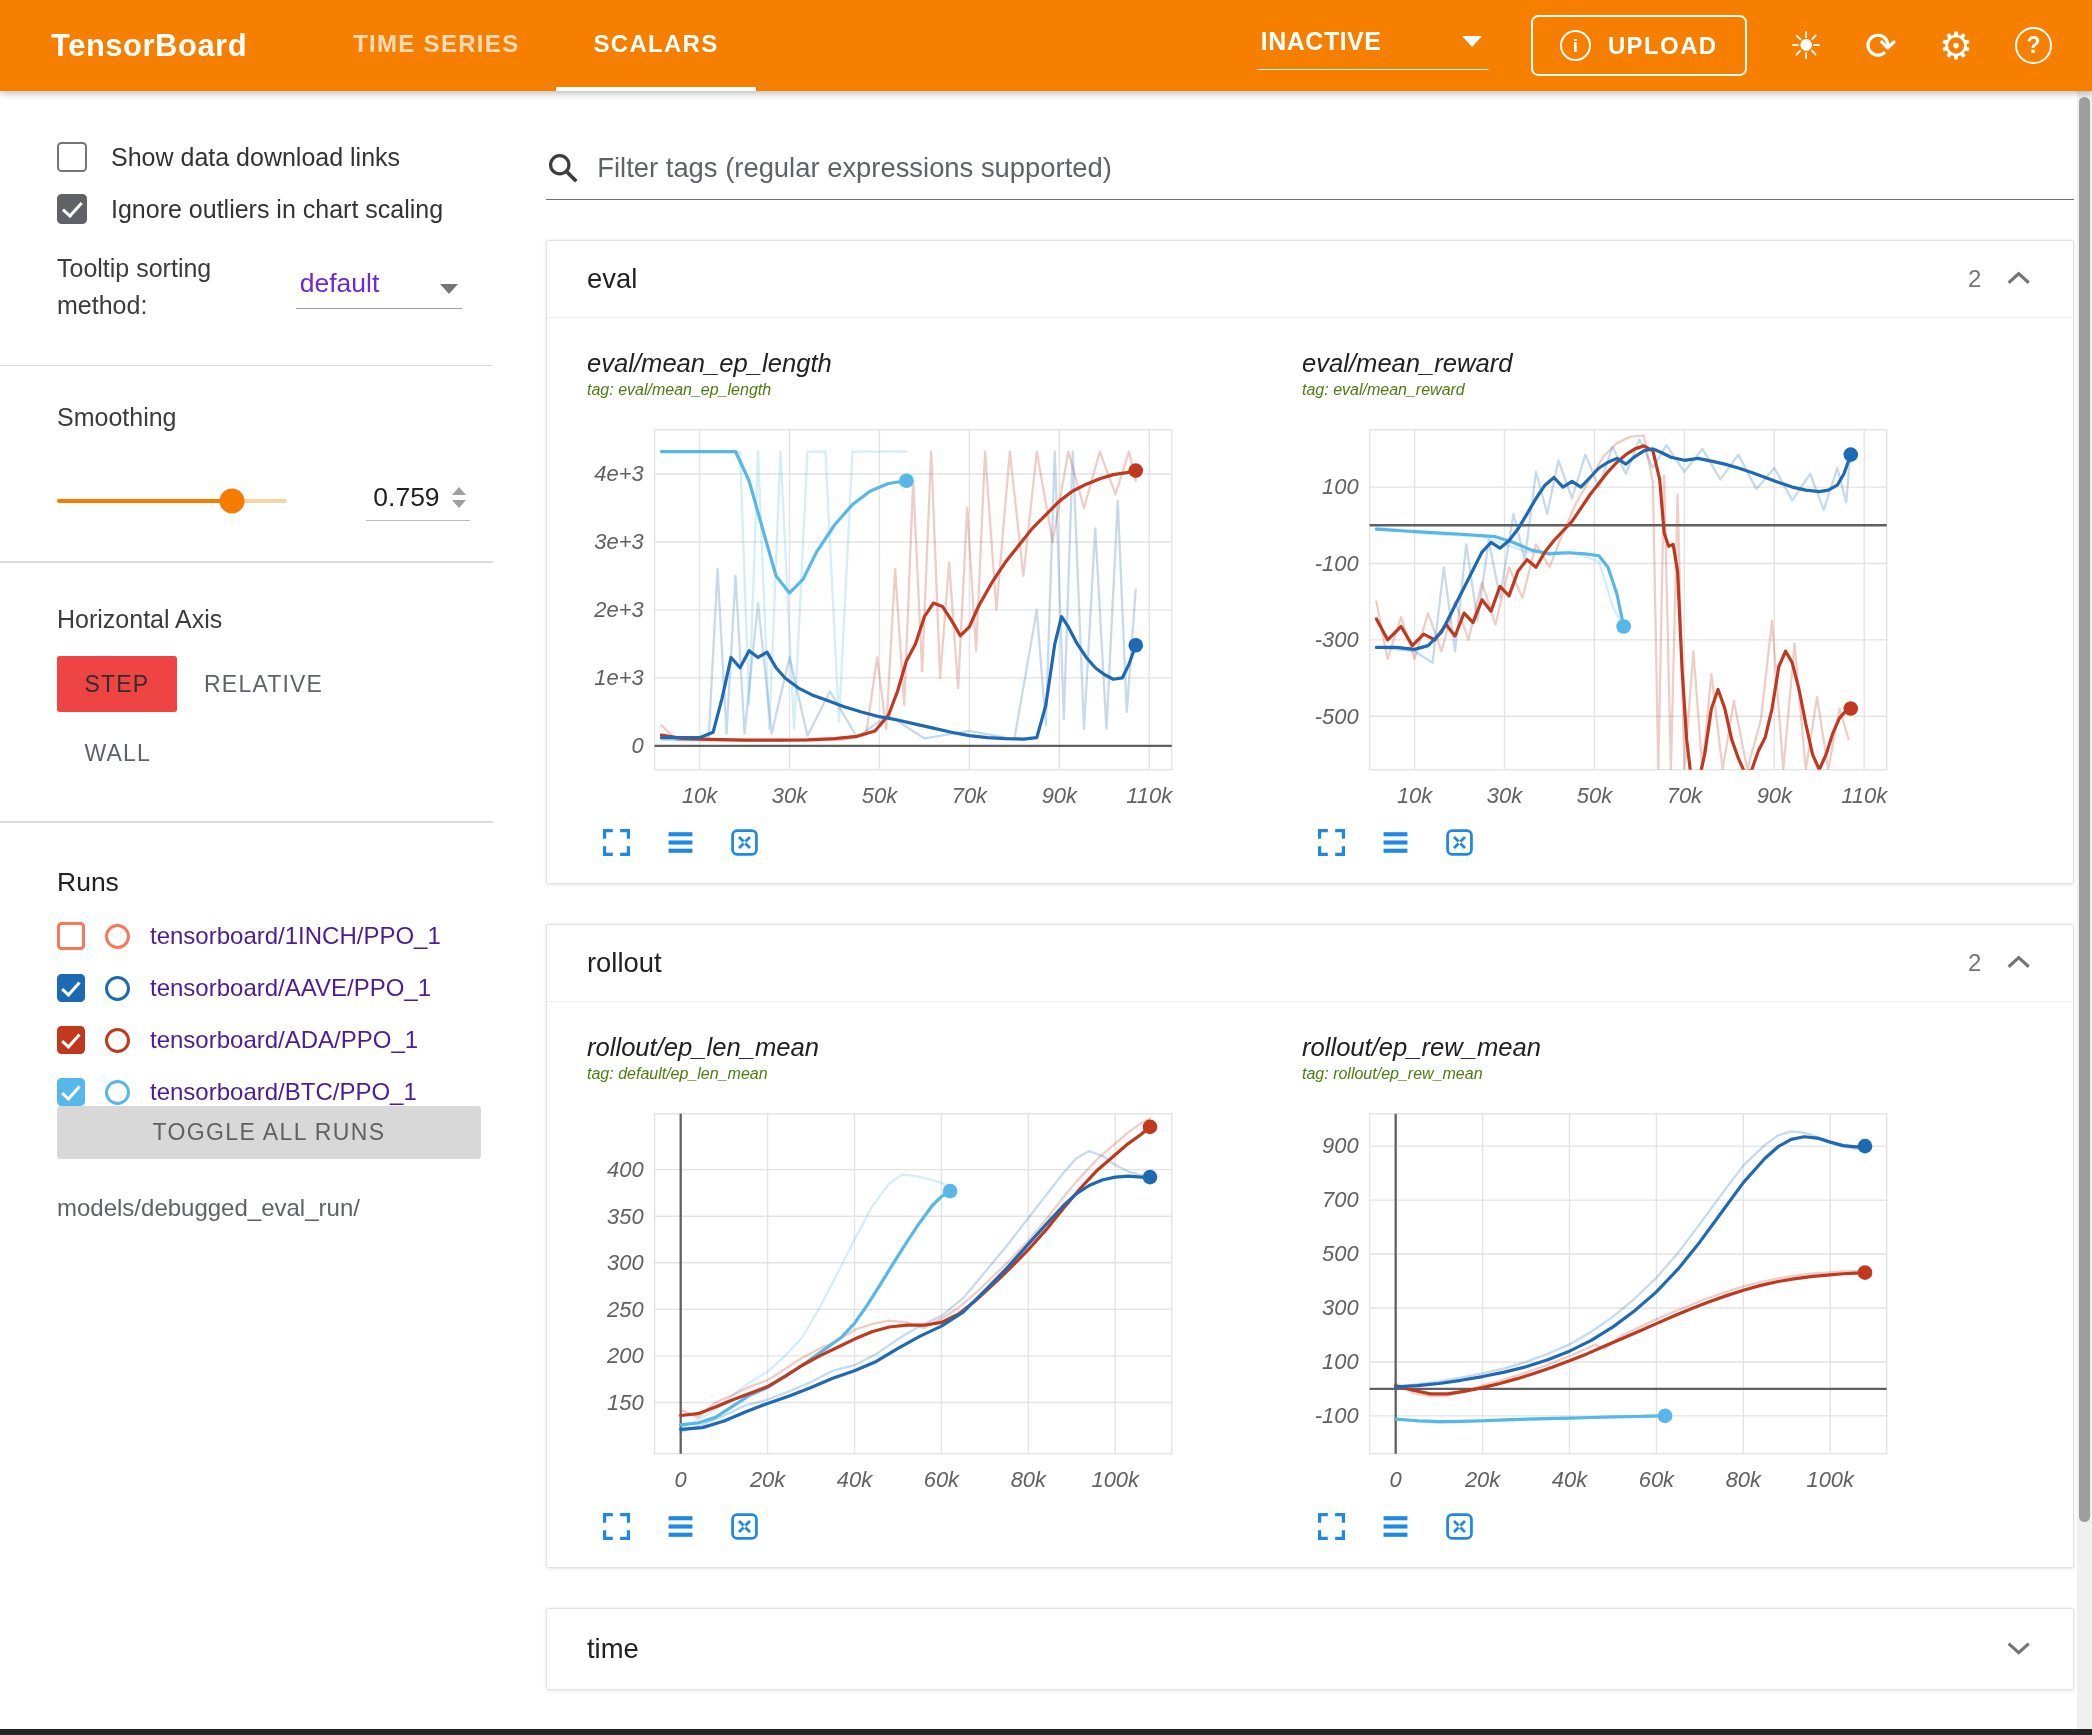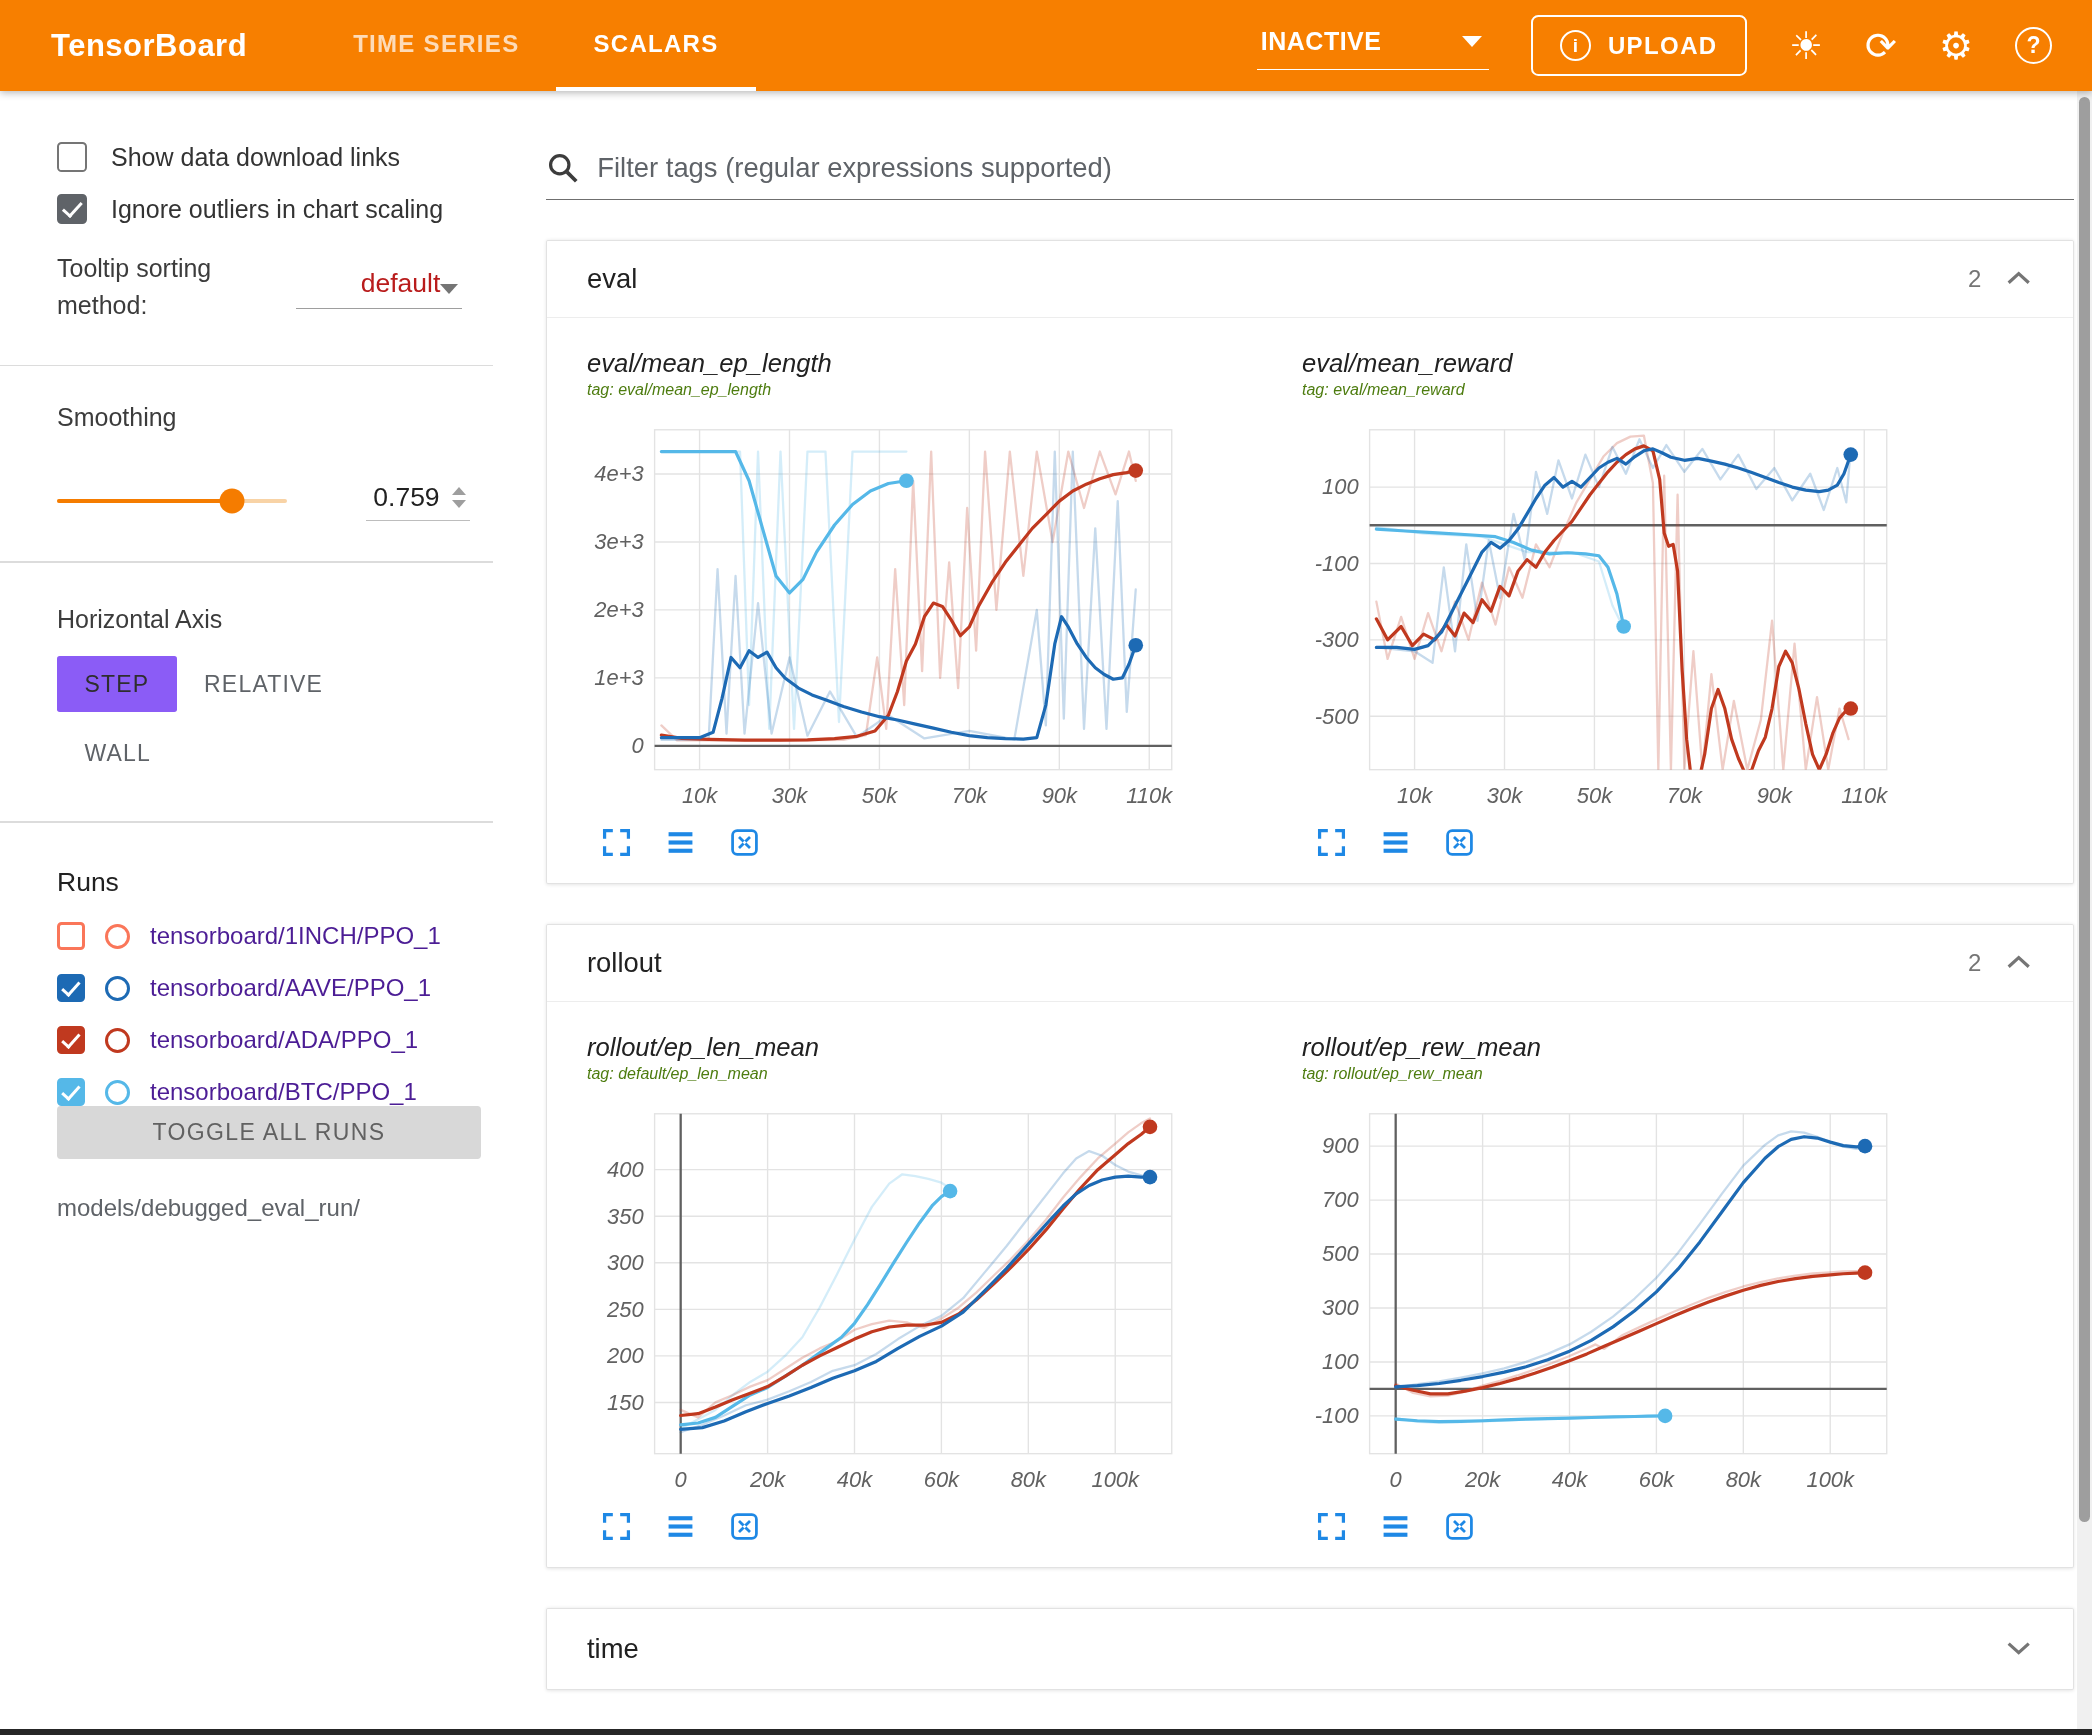--- a/index.html
+++ b/index.html
@@ -52,39 +52,39 @@
   .chk-label { font-size: 25px; color: #333; white-space: nowrap; }
   .checkbox { width: 30px; height: 30px; border: 2.7px solid #757575; border-radius: 4.6px; flex: none; position: relative; cursor: pointer; background: #fff; }
   .checkbox.checked { background: #5f6368; border-color: #5f6368; }
   .checkbox.checked::after {
     content: ''; position: absolute; left: 8.2px; top: 1.8px; width: 8.2px; height: 15.5px;
     border: solid #fff; border-width: 0 3.7px 3.7px 0; transform: rotate(42deg);
   }
   .tooltip-row { display: flex; justify-content: space-between; align-items: center; margin-top: 25.6px; }
   .tooltip-label { font-size: 25px; color: #3c3c3c; width: 206px; line-height: 1.5; }
   .select-box {
-    display: flex; align-items: flex-end; justify-content: flex-end; width: 166px;
-    border-bottom: 1.8px solid #9e9e9e; padding: 3.7px 3.7px 9.1px 3.7px; font-size: 26.5px; color: #b91c1c; cursor: pointer;
+    display: flex; align-items: flex-end; justify-content: space-between; width: 166px;
+    border-bottom: 1.8px solid #9e9e9e; padding: 3.7px 3.7px 9.1px 3.7px; font-size: 26.5px; color: #6d28d9; cursor: pointer;
   }
   .select-caret { width: 0; height: 0; border-left: 9.1px solid transparent; border-right: 9.1px solid transparent; border-top: 10px solid #757575; margin-bottom: 5.5px; }
   .divider { height: 1.8px; background: #dcdcdc; margin: 40px -31px 0 -57px; }
   .section-label { font-size: 25px; color: #3c3c3c; }
   .smoothing-block { margin-top: 37px; }
   .smoothing-row { display: flex; align-items: center; margin-top: 48px; }
   .slider { position: relative; width: 230px; height: 4.6px; background: #f8d3a6; border-radius: 2.7px; flex: none; cursor: pointer; }
   .slider-fill { height: 100%; background: #f57c00; border-radius: 2.7px; }
   .slider-thumb { position: absolute; top: 50%; width: 25px; height: 25px; background: #f57c00; border-radius: 50%; transform: translate(-50%,-50%); cursor: pointer; }
   .smooth-value { margin-left: 79px; display: flex; align-items: center; gap: 12.8px; border-bottom: 1.8px solid #bdbdbd; padding: 1.8px 3.7px 7.3px 7.3px; font-size: 26.5px; color: #212121; }
   .spinner { display: flex; flex-direction: column; gap: 4.6px; cursor: pointer; }
   .spin-up { width: 0; height: 0; border-left: 7.3px solid transparent; border-right: 7.3px solid transparent; border-bottom: 8.2px solid #9e9e9e; }
   .spin-down { width: 0; height: 0; border-left: 7.3px solid transparent; border-right: 7.3px solid transparent; border-top: 8.2px solid #9e9e9e; }
   .axis-block { margin-top: 42px; }
   .axis-buttons { display: flex; align-items: center; margin-top: 22px; flex-wrap: wrap; }
   .axis-btn { font-size: 23px; letter-spacing: 1.2px; color: #5f6368; padding: 14.6px 27.4px; border-radius: 2.7px; cursor: pointer; font-weight: 500; }
-  .axis-btn.selected { background: #8b5cf6; color: #2e2e2e; }
+  .axis-btn.selected { background: #ef4444; color: #2e2e2e; }
   .axis-break { flex-basis: 100%; height: 12.8px; }
   .runs-block { margin-top: 44px; }
   .runs-title { font-size: 26.5px; color: #212121; }
   .runs-filter {
     width: 100%; border: none; border-bottom: 1.8px solid #e4e4e4; font-size: 25px; color: #212121;
     padding: 25.6px 0 12.8px 1.8px; outline: none; font-family: inherit; background: transparent;
   }
   .runs-filter::placeholder { color: #5f6368; opacity: 1; }
   .run-row { display: flex; align-items: center; gap: 20px; margin-top: 24px; }
   .run-checkbox { width: 28px; height: 28px; border: 3.2px solid var(--run-color); border-radius: 4.6px; flex: none; position: relative; cursor: pointer; }

